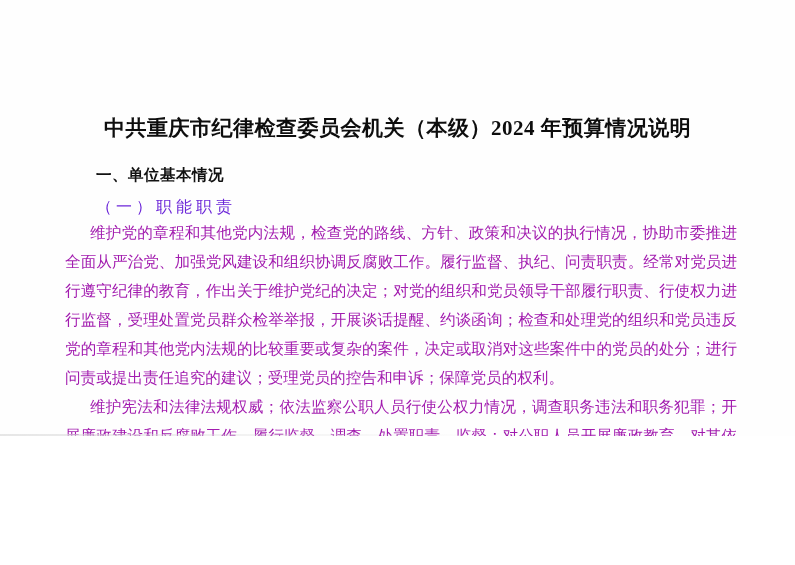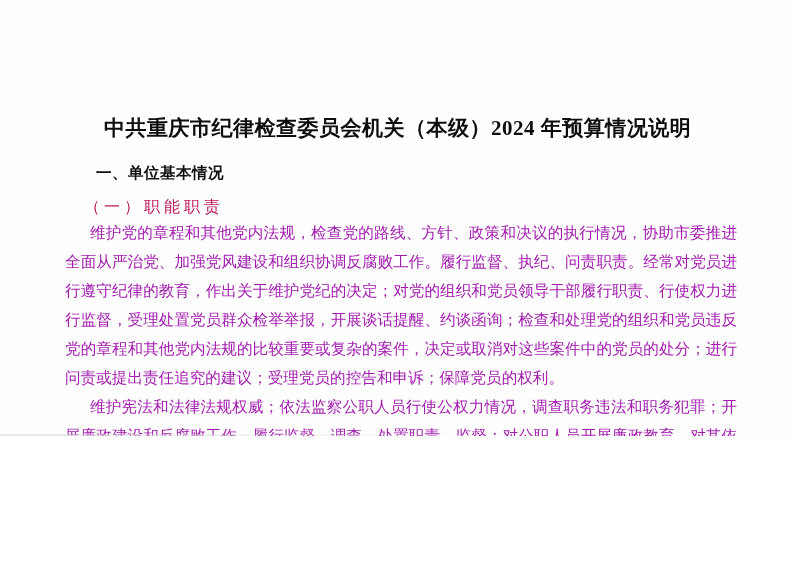--- a/index.html
+++ b/index.html
@@ -26,35 +26,35 @@
     line-height: 34px;
     font-weight: bold;
     color: #0d0d0d;
     letter-spacing: 0.5px;
     white-space: nowrap;
   }
   .section-heading {
     position: absolute;
     top: 160px;
     left: 96px;
-    font-family: Liberation Mono, monospace;
+    font-family: Liberation Serif, serif;
     font-size: 15.5px;
     line-height: 29px;
     font-weight: bold;
     color: #111111;
     letter-spacing: 0.5px;
     white-space: nowrap;
   }
   .subsection-heading {
     position: absolute;
     top: 192px;
-    left: 84px;
+    left: 96px;
     font-size: 16px;
     line-height: 29px;
-    color: #be185d;
+    color: #6d28d9;
     letter-spacing: 4px;
     white-space: nowrap;
   }
   .body-text {
     position: absolute;
     top: 218px;
     left: 65px;
     width: 672px;
     font-size: 15.6px;
     line-height: 29px;

